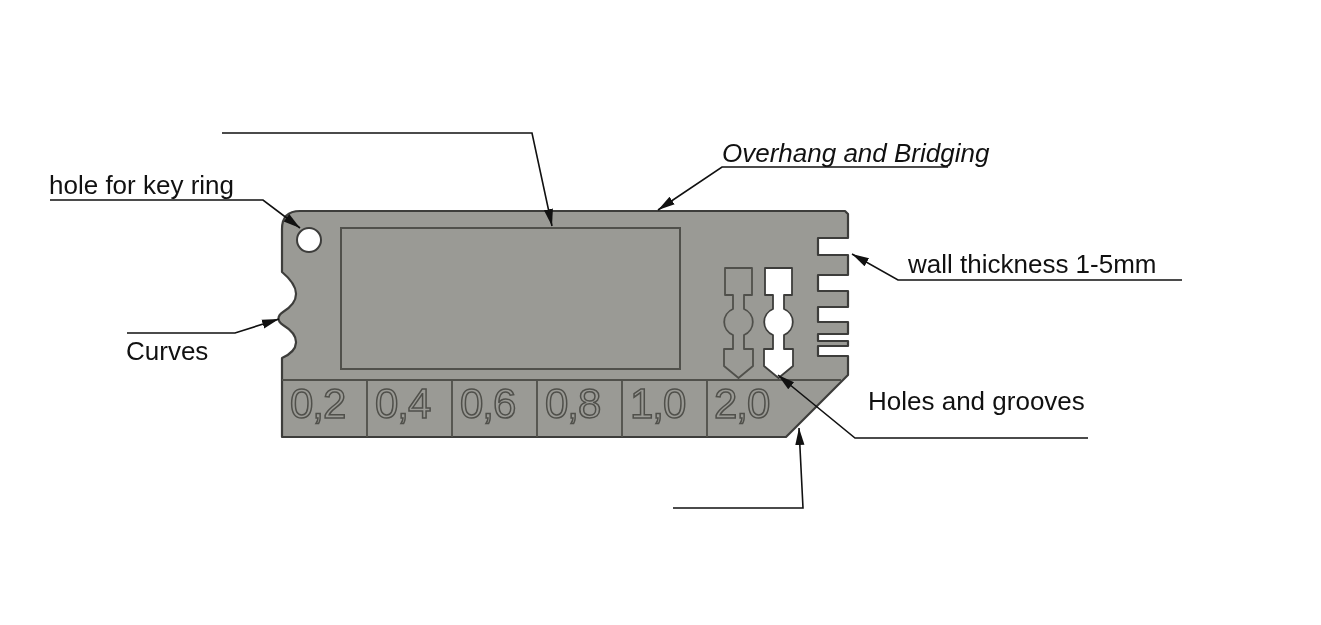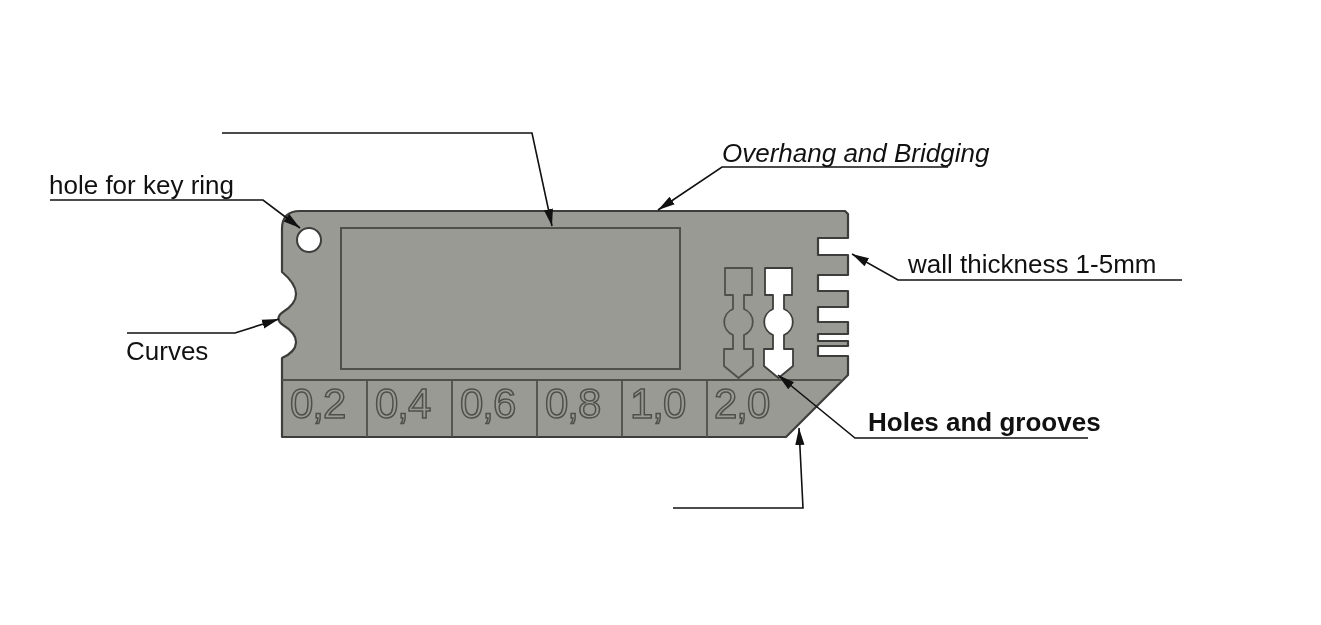--- a/index.html
+++ b/index.html
@@ -144,16 +144,16 @@
 
 
   <div class="lbl" style="left:49px; top:170px;">hole for key ring</div>
 
   <div class="lbl" style="left:722px; top:138px;font-style:italic;">Overhang and Bridging</div>
 
   <div class="lbl" style="left:908px; top:249px;">wall thickness 1-5mm</div>
 
   <div class="lbl" style="left:126px; top:304px;margin-top:32px;">Curves</div>
 
-  <div class="lbl" style="left:868px; top:407px;font-weight:bold;">Holes and grooves</div>
+  <div class="lbl" style="left:868px; top:386px;">Holes and grooves</div>
 
 
 </div>
 
 </body></html>

